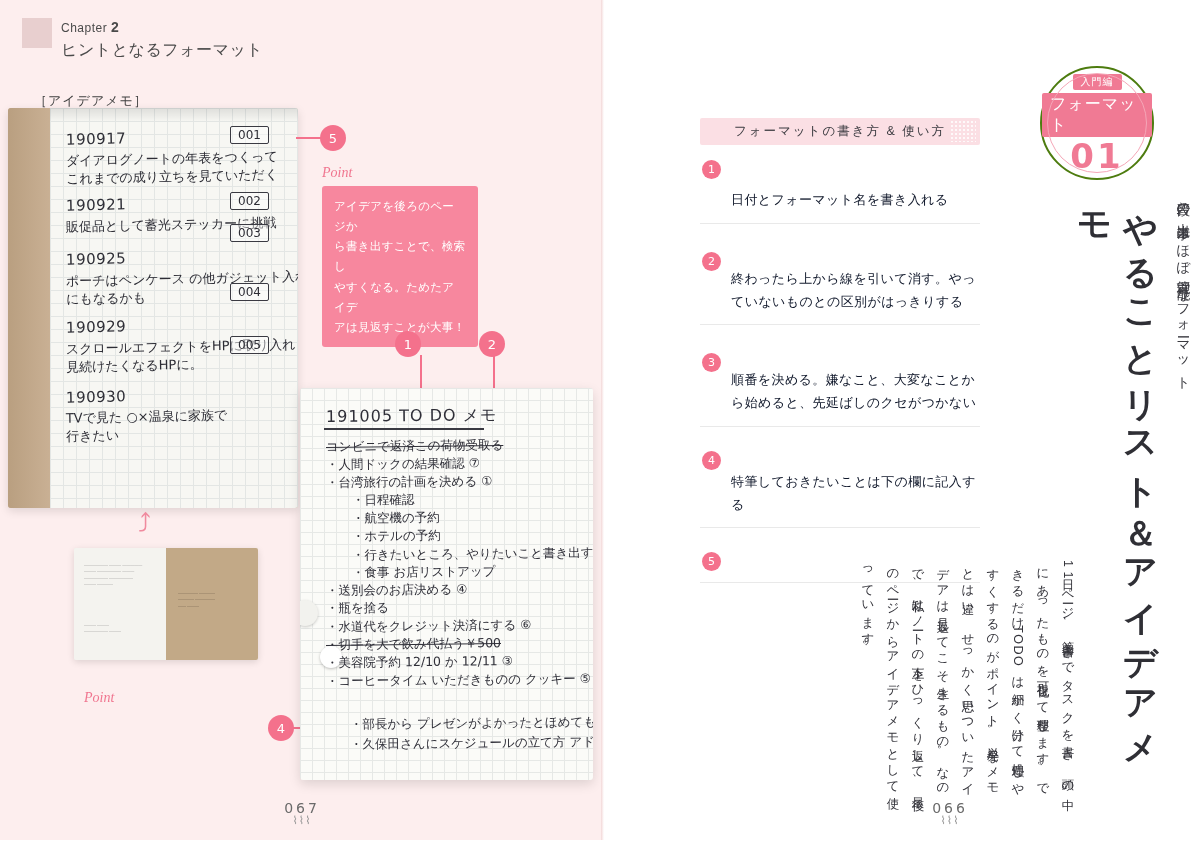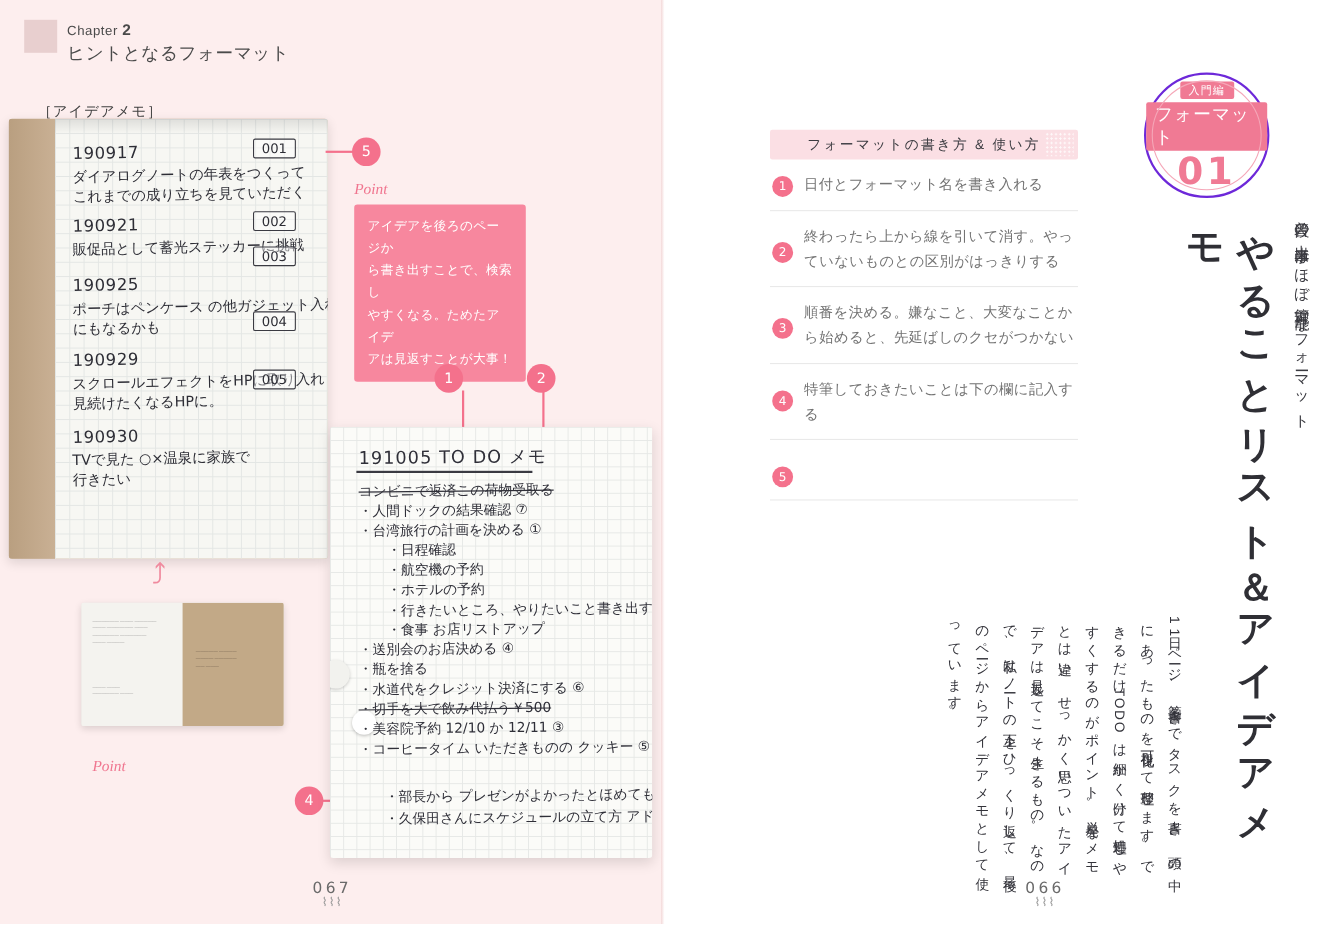--- a/index.html
+++ b/index.html
@@ -115,21 +115,21 @@
 
   .folio-l{position:absolute;left:0;right:0;top:800px;text-align:center;}
   .folio-num{font-size:14px;color:#6a6a6a;letter-spacing:3px;font-family:"DejaVu Sans",sans-serif;}
   .folio-wave{font-size:11px;color:#9a9a9a;letter-spacing:1px;margin-top:-2px;}
 
   
   .right-page{position:absolute;left:604px;top:0;width:596px;height:853px;background:#fff;}
 
   .stamp{
     position:absolute;right:46px;top:66px;width:110px;height:110px;border-radius:50%;
-    border:2px solid #6d28d9;display:flex;flex-direction:column;align-items:center;
+    border:2px solid #4d7c0f;display:flex;flex-direction:column;align-items:center;
     justify-content:center;color:#f07a94;
   }
   .stamp .inner{position:absolute;left:5px;top:5px;right:5px;bottom:5px;border:1px solid #f5a7b8;border-radius:50%;}
   .stamp .t1{font-size:10px;background:#f07a94;color:#fff;padding:1px 8px;border-radius:2px;letter-spacing:1px;}
   .stamp .t2{font-size:16px;background:#f07a94;color:#fff;padding:1px 8px;border-radius:2px;letter-spacing:1px;margin-top:3px;}
   .stamp .num{font-size:34px;font-family:"DejaVu Sans",sans-serif;letter-spacing:3px;margin-top:2px;line-height:1;font-weight:bold;}
 
   .vert-title{
     position:absolute;right:36px;top:190px;height:600px;
     writing-mode:vertical-rl;font-size:34px;color:#2f2f35;letter-spacing:5px;
@@ -154,21 +154,21 @@
     content:"";position:absolute;right:4px;top:2px;width:26px;height:22px;
     background:radial-gradient(circle,#fff 1px,transparent 1px);background-size:4px 4px;opacity:.8;
   }
   .hrow{display:flex;gap:10px;padding:12px 2px 11px 2px;border-bottom:1px solid #e9e9e9;align-items:flex-start;}
   .hrow:last-child{border-bottom:1px solid #e9e9e9;}
   .hnum{
     min-width:19px;width:19px;height:19px;border-radius:50%;background:#f4718c;color:#fff;
     font-size:11px;display:flex;align-items:center;justify-content:center;margin-top:3px;
     font-family:"DejaVu Sans",sans-serif;
   }
-  .htxt{font-size:13px;line-height:1.75;color:#737373;letter-spacing:.4px;}
+  .htxt{font-size:13px;line-height:1.75;color:#0f172a;letter-spacing:.4px;margin-top:32px;}
 
   .folio-r{position:absolute;left:604px;width:596px;top:800px;text-align:center;padding-left:48px;}
 </style>
 </head>
 <body>
 
 <div class="page">
 
   <div class="left-page">
 

